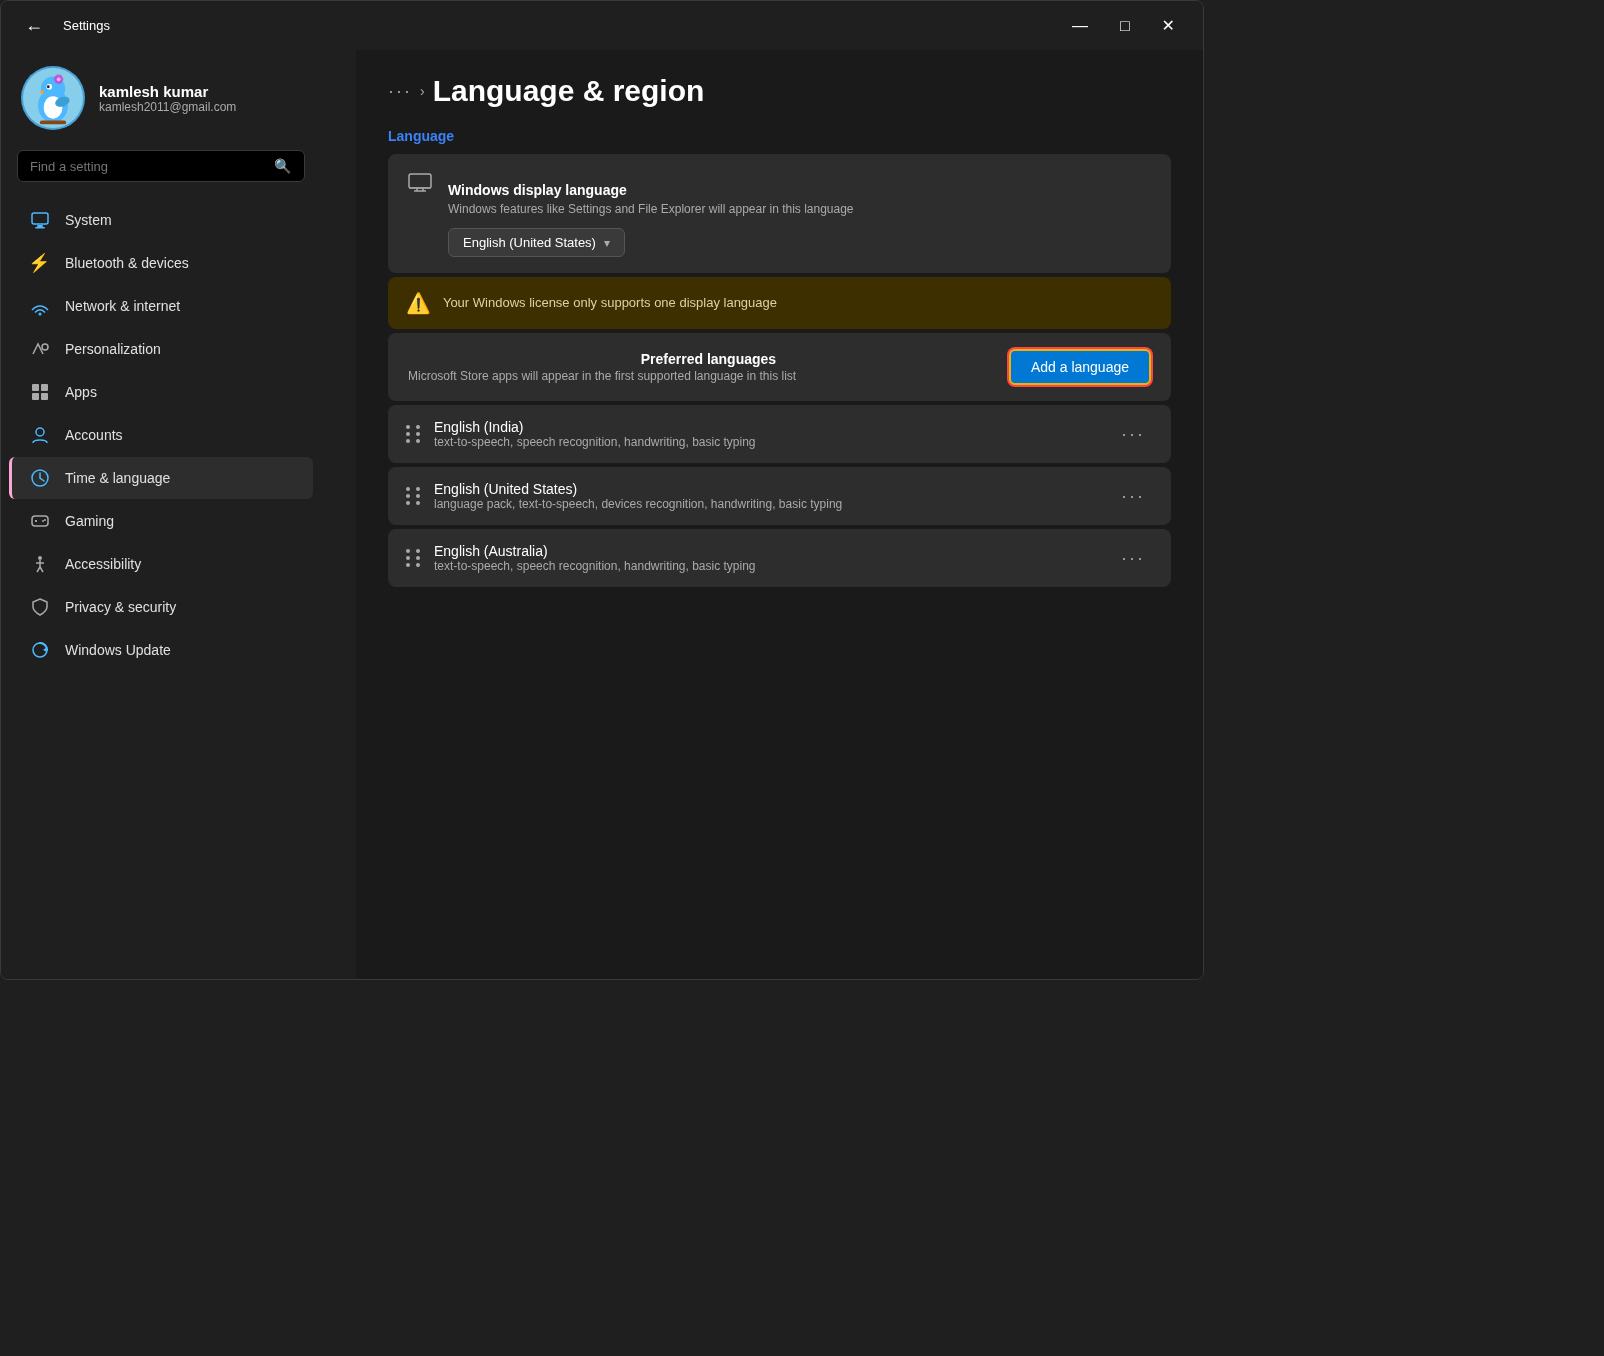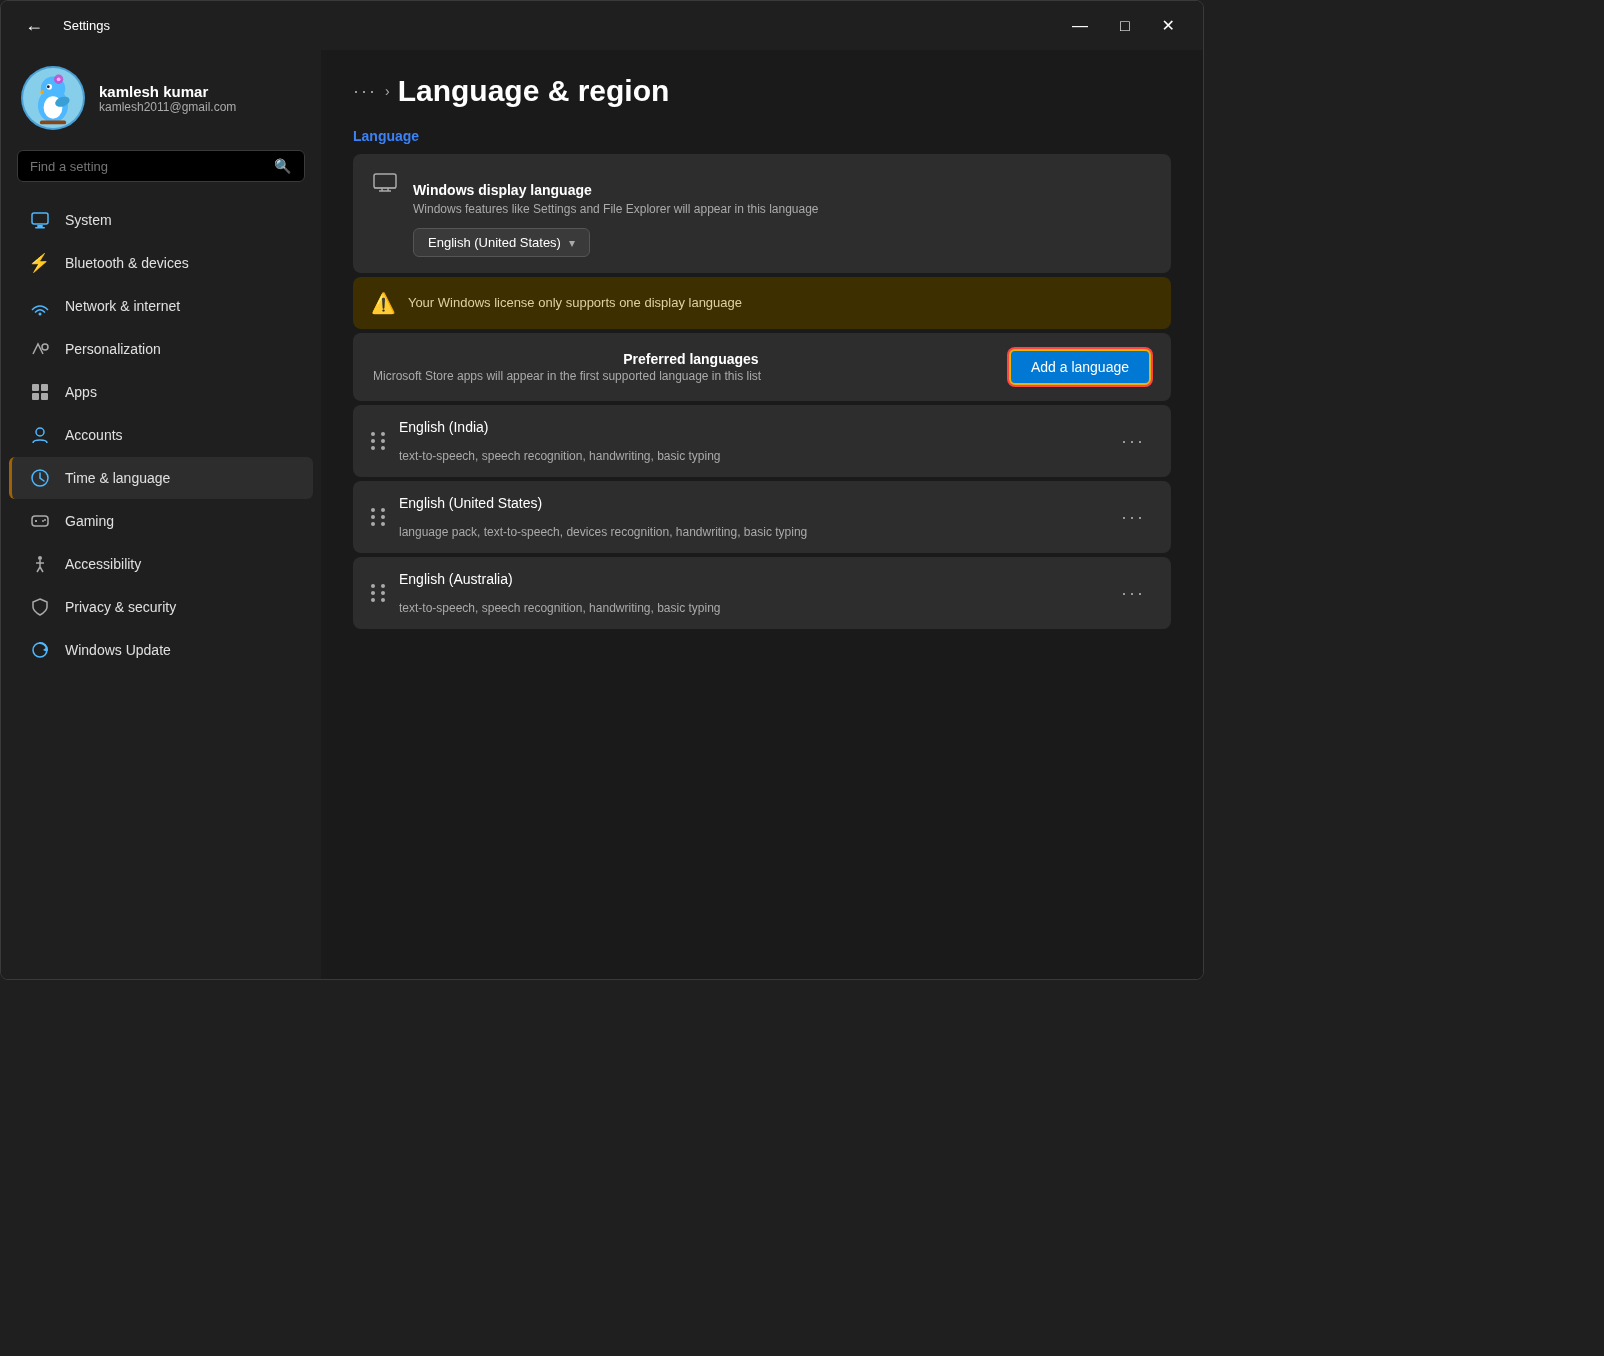--- a/index.html
+++ b/index.html
@@ -54,20 +54,21 @@
       font-size: 18px;
       cursor: pointer;
       padding: 4px 8px;
     }
 
     
     .app-body {
       display: flex;
       flex: 1;
       overflow: hidden;
+      gap: 35px;
     }
 
     
     .sidebar {
       width: 320px;
       min-width: 320px;
       background: #1f1f1f;
       display: flex;
       flex-direction: column;
       padding: 0 0 16px 0;
@@ -122,21 +123,21 @@
       gap: 14px;
       padding: 10px 20px;
       cursor: pointer;
       border-radius: 6px;
       margin: 1px 8px;
       font-size: 14px;
       color: #e0e0e0;
     }
     .nav-item.active {
       background: #2d2d2d;
-      border-left: 3px solid #a16207;
+      border-left: 3px solid #f9a8d4;
       padding-left: 17px;
     }
     .nav-icon {
       width: 22px;
       height: 22px;
       display: flex;
       align-items: center;
       justify-content: center;
       font-size: 16px;
     }
@@ -260,21 +261,21 @@
       cursor: grab;
     }
     .drag-dot {
       width: 4px;
       height: 4px;
       border-radius: 50%;
       background: #aaaaaa;
     }
     .lang-item-info { flex: 1; }
     .lang-item-name { font-size: 14px; font-weight: 500; color: #ffffff; }
-    .lang-item-desc { font-size: 12px; color: #aaaaaa; margin-top: 14px; }
+    .lang-item-desc { font-size: 12px; color: #aaaaaa; margin-top: 0; }
     .lang-item-more {
       background: none;
       border: none;
       color: #aaaaaa;
       font-size: 18px;
       cursor: pointer;
       padding: 4px 8px;
       border-radius: 4px;
       letter-spacing: 2px;
     }

